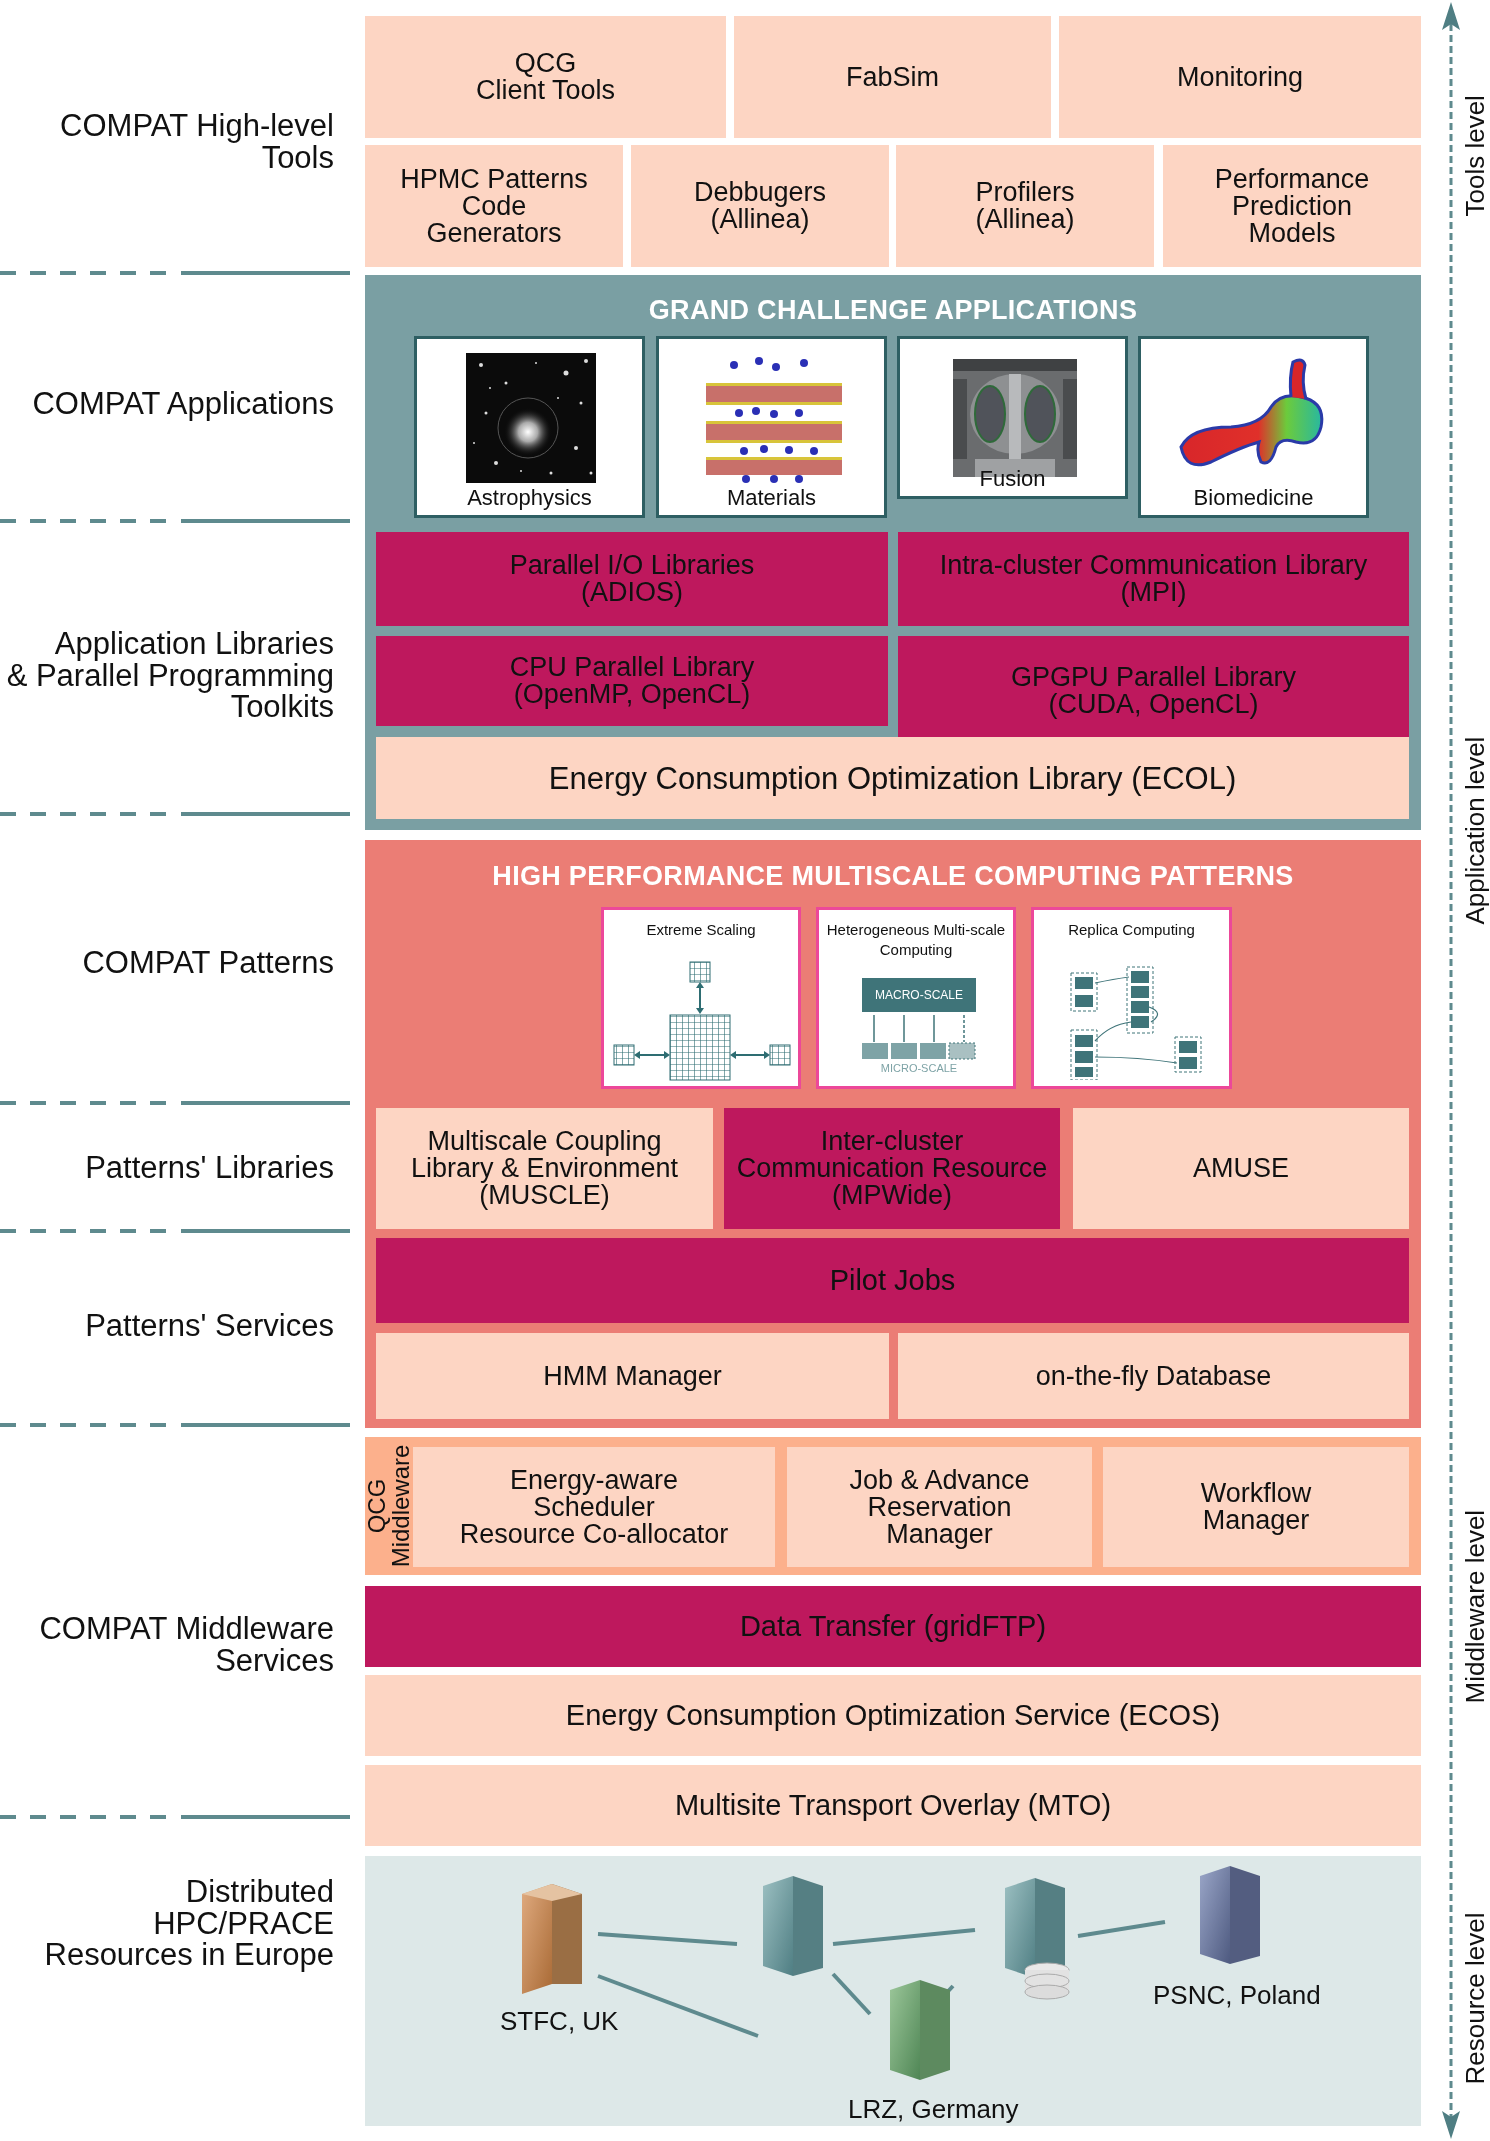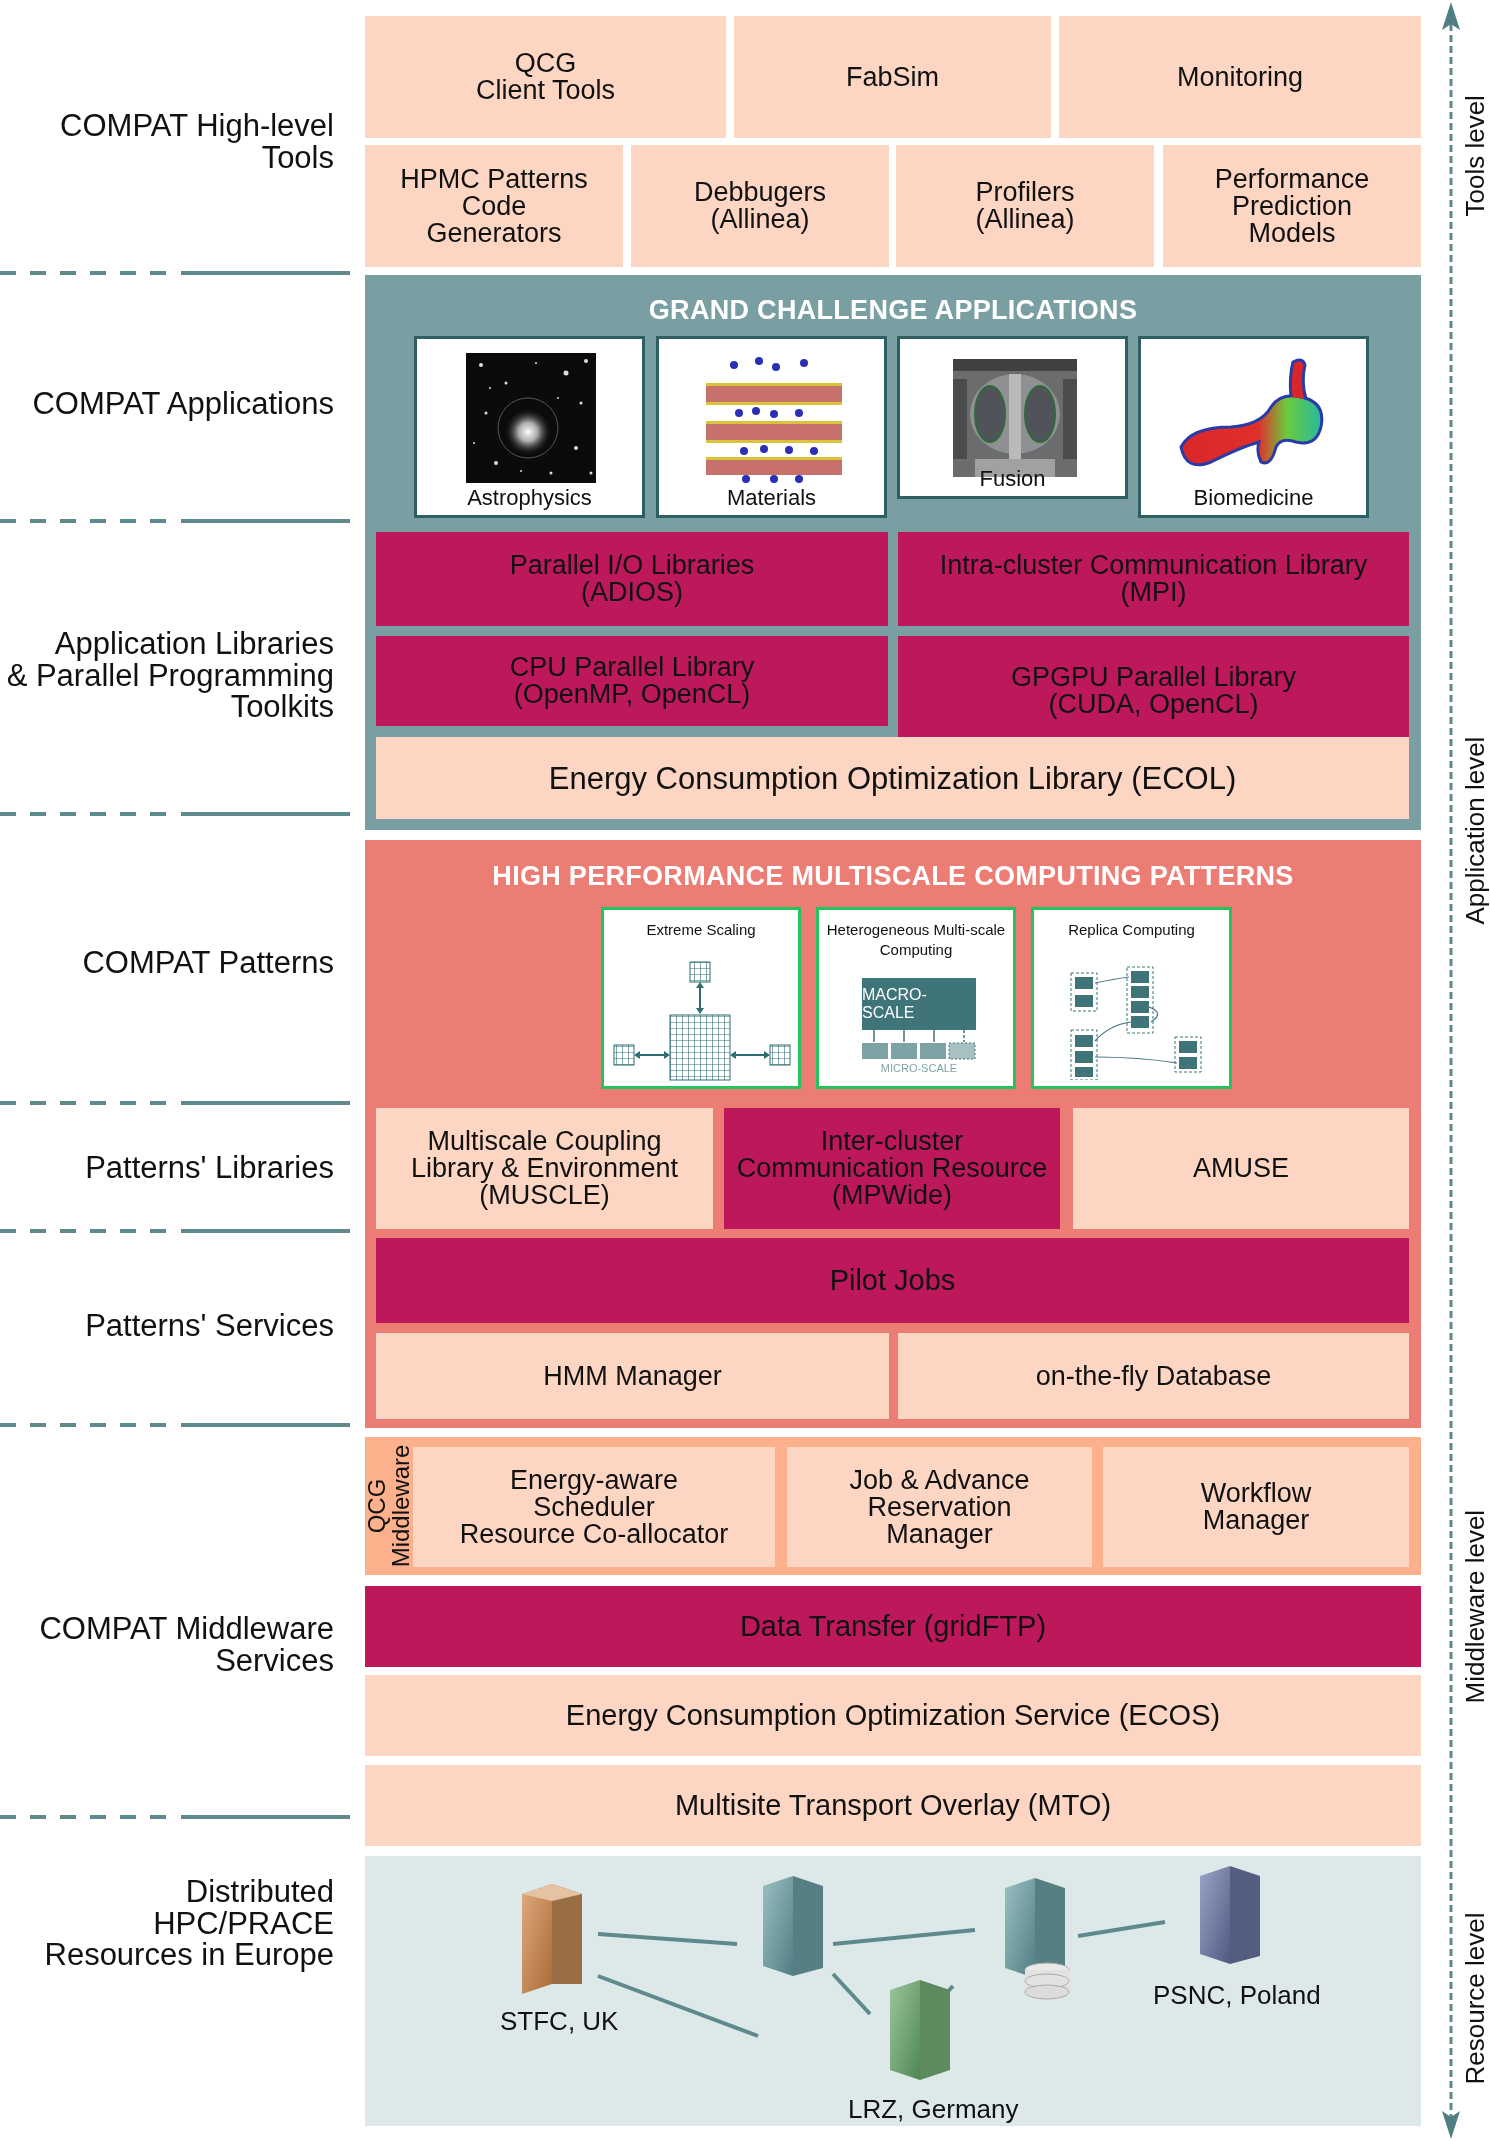--- a/index.html
+++ b/index.html
@@ -16,21 +16,21 @@
   .res-panel { background:#dde8e8; }
   .f27 { font-size:27px; }
   .f29 { font-size:29px; }
   .f31 { font-size:31px; }
   .left-label { position:absolute; right:1156px; text-align:right; white-space:pre-line;
                 font-size:31px; line-height:1.02; color:#111; }
   .panel-title { position:absolute; left:0; right:0; text-align:center; color:#fff; font-weight:bold;
                  font-size:27px; letter-spacing:0.3px; }
   .app-card { position:absolute; background:#fff; border:3px solid #2e5f63; box-sizing:border-box; }
   .app-card .cap { position:absolute; bottom:4px; left:0; right:0; text-align:center; font-size:22px; }
-  .pat-card { position:absolute; background:#fff; border:3px solid #22c55e; box-sizing:border-box; }
+  .pat-card { position:absolute; background:#fff; border:3px solid #ec4899; box-sizing:border-box; }
   .pat-card .cap { position:absolute; top:10px; left:0; right:0; text-align:center; font-size:15px;
                    line-height:1.3; white-space:pre-line; }
   .sep { position:absolute; left:0; width:350px; height:4px; }
   .sep .dash { position:absolute; left:0; top:0; width:180px; height:4px;
                background:repeating-linear-gradient(90deg,#5e8a8e 0 16px, transparent 16px 30px); }
   .sep .solid { position:absolute; left:181px; top:0; width:169px; height:4px; background:#5e8a8e; }
   .vlabel { position:absolute; transform:rotate(-90deg); transform-origin:center center; white-space:nowrap;
             font-size:26px; color:#111; }
   .site-label { position:absolute; font-size:26px; white-space:nowrap; }
 </style>
@@ -230,21 +230,21 @@
         <polygon points="54,101 54,109 60,105" stroke="none"></polygon>
       <polygon points="126,101 126,109 120,105" stroke="none"></polygon>
         <polygon points="154,101 154,109 160,105" stroke="none"></polygon>
     </g>
   </svg>
 </div>
 
 <div class="pat-card" style="left:816px;top:907px;width:200px;height:182px;">
   <div class="cap">Heterogeneous Multi-scale
 Computing</div>
-  <div class="abs" style="left:43px;top:68px;width:114px;height:52px;background:#3f7479;color:#fff;font-size:16px;display:flex;align-items:center;justify-content:center;">MACRO-SCALE</div>
+  <div class="abs" style="left:43px;top:68px;width:114px;height:34px;background:#3f7479;color:#fff;font-size:12px;display:flex;align-items:center;justify-content:center;">MACRO-SCALE</div>
   <svg style="position:absolute;left:43px;top:102px;" width="114" height="50" viewBox="0 0 114 50">
     <g stroke="#3f7479" stroke-width="1.5">
       <line x1="12" y1="3" x2="12" y2="30"></line>
         <line x1="42" y1="3" x2="42" y2="30"></line>
         <line x1="72" y1="3" x2="72" y2="30"></line>
       <line x1="102" y1="3" x2="102" y2="30" stroke-dasharray="3 2"></line>
     </g>
     <rect x="0" y="31" width="26" height="16" fill="#7ea3a6"></rect>
     <rect x="29" y="31" width="26" height="16" fill="#7ea3a6"></rect>
     <rect x="58" y="31" width="26" height="16" fill="#7ea3a6"></rect>

